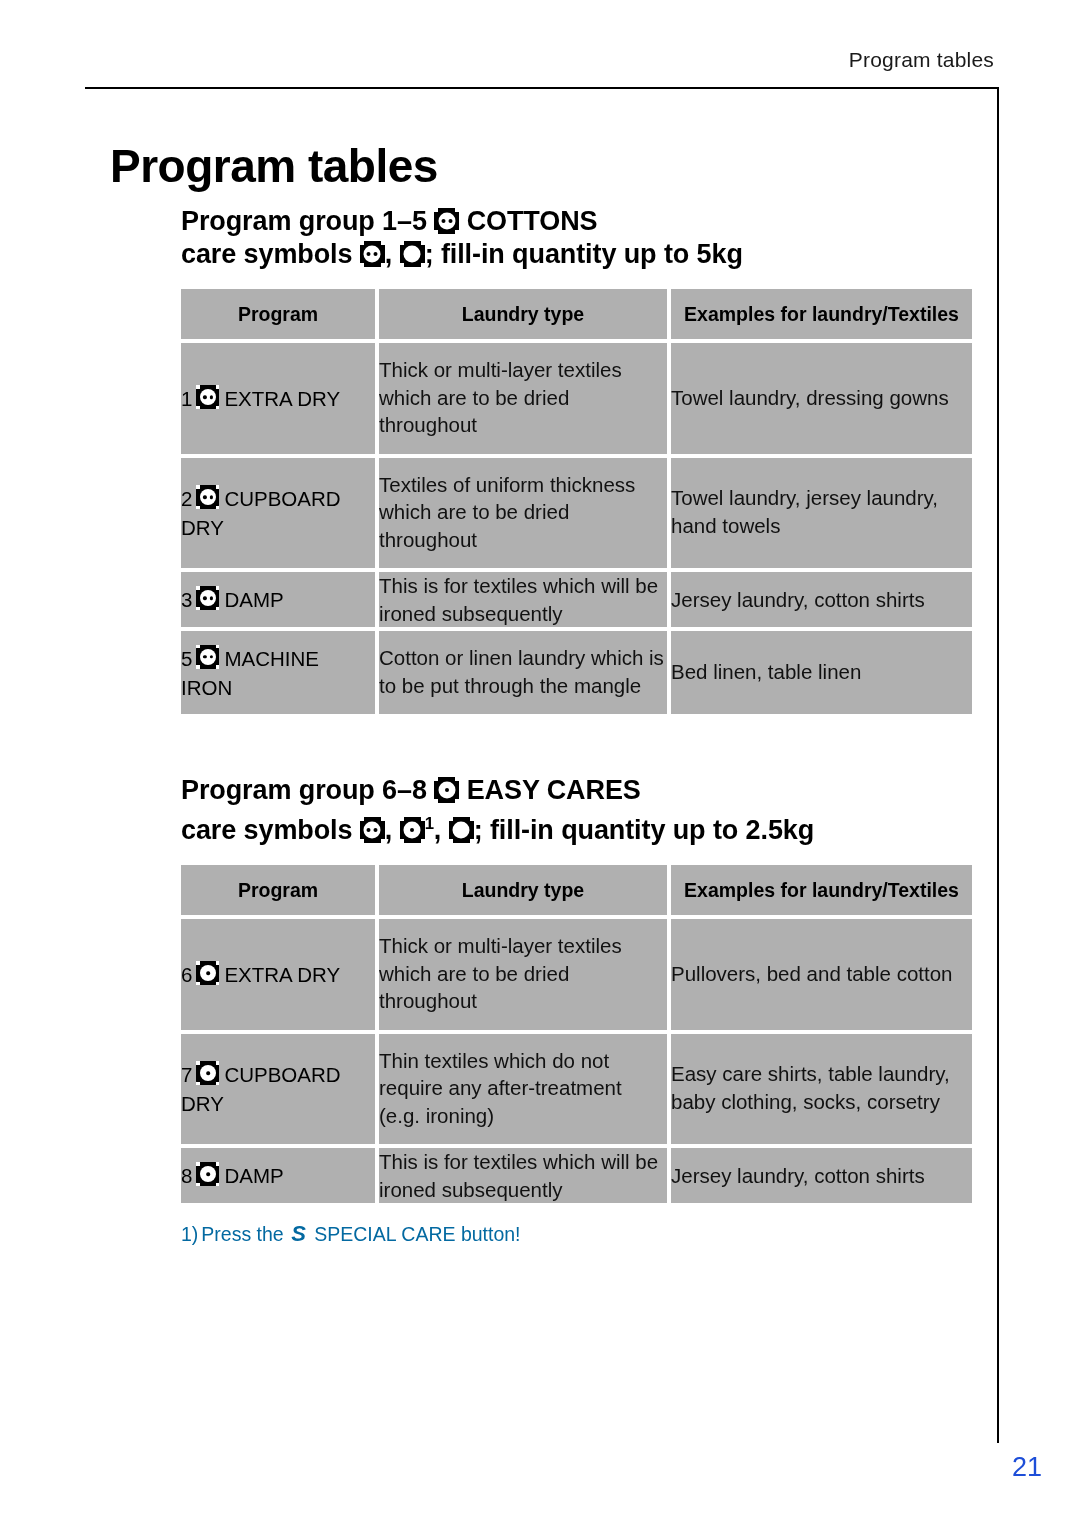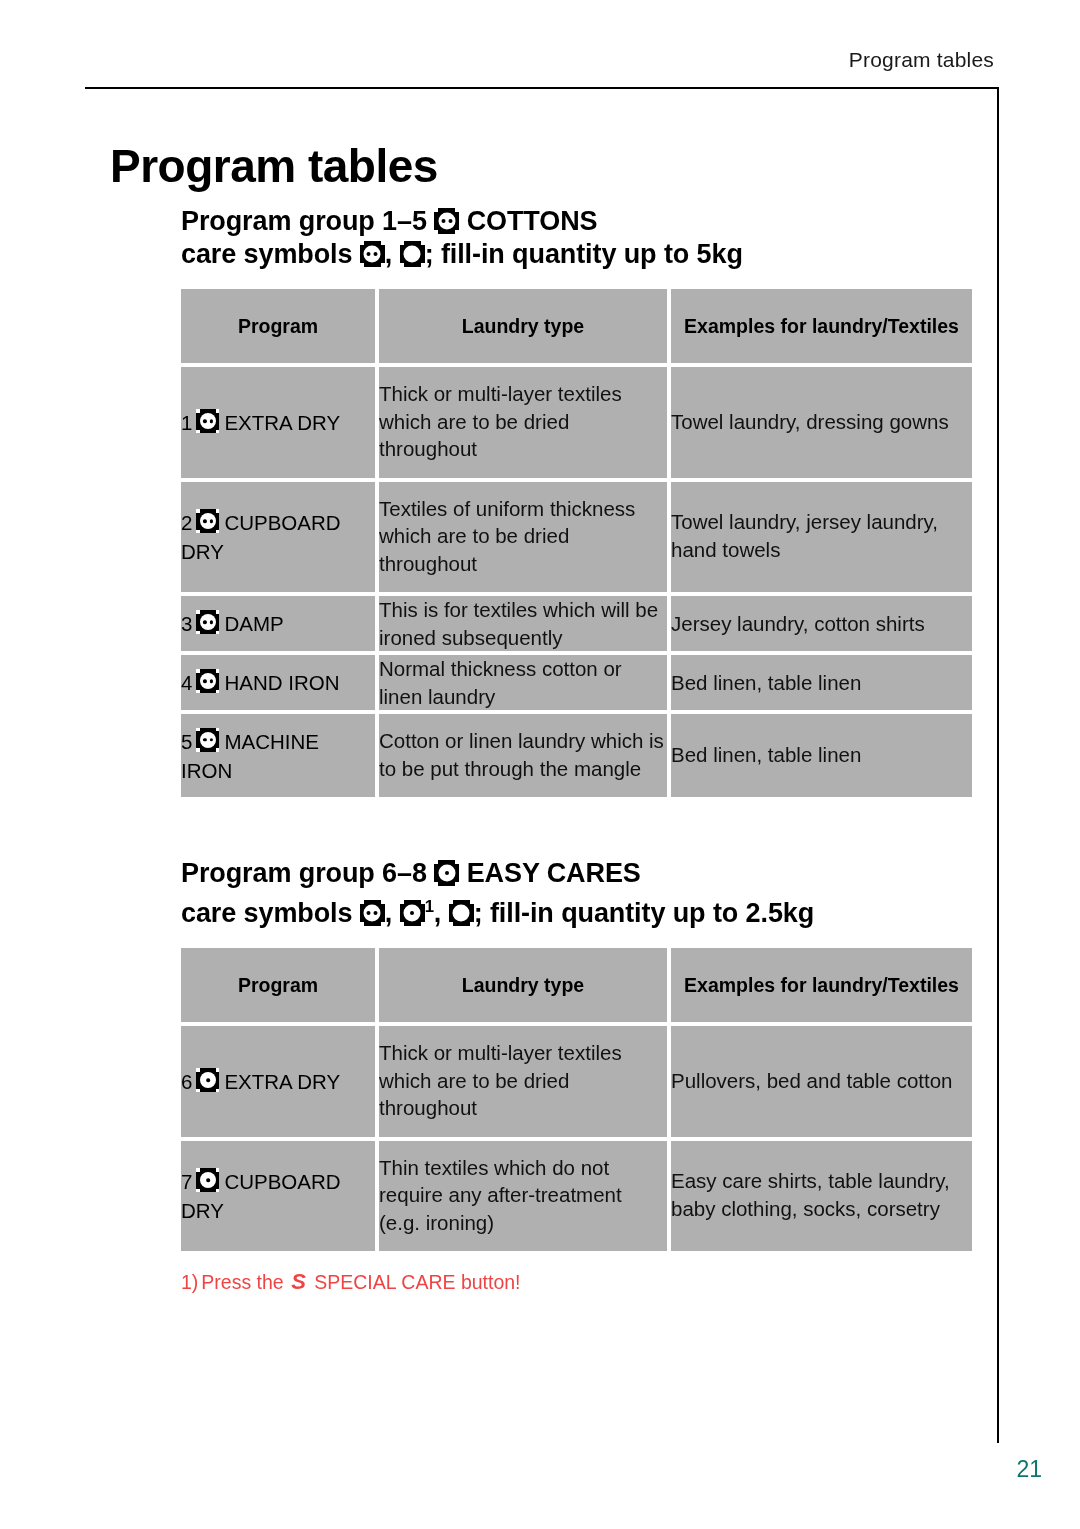--- a/index.html
+++ b/index.html
@@ -159,21 +159,21 @@
   }
   .col-program { width: 194px; }
   .col-type    { width: 288px; }
   .col-example { width: 301px; }
 
   .ptable thead th {
     text-align: center;
     font-size: 19.5px;
     font-weight: bold;
     height: 50px;
-    padding: 12px 6px;
+    padding: 0 6px;
   }
 
   .cell {
     padding: 13px 11px 13px 10px;
     font-size: 20.5px;
     line-height: 27.5px;
     color: #111111;
   }
   .cell-program {
     padding: 13px 6px 13px 10px;
@@ -184,40 +184,40 @@
   .cell-program .pname { margin-left: 5px; }
 
   .row-tall .cell { padding-top: 13px; padding-bottom: 15px; }
 
   
   .footnote {
     margin-top: 14px;
     margin-left: 0px;
     font-size: 19.5px;
     line-height: 26px;
-    color: #ef4444;
+    color: #0369a1;
   }
   .footnote .s-glyph {
     font-weight: bold;
     font-size: 22px;
     font-style: italic;
     padding: 0 3px 0 2px;
     letter-spacing: 0;
   }
   .footnote .fn-marker { margin-right: 3px; }
 
   .spacer-between { height: 56px; }
 
   
   .page-number {
     position: absolute;
     right: 38px;
     bottom: 46px;
-    font-size: 23px;
-    color: #0f766e;
+    font-size: 27px;
+    color: #1d4ed8;
   }
 </style>
 </head>
 <body>
 
 <div class="running-header">Program tables</div>
 
 <div class="rule-top"></div>
 <div class="rule-right"></div>
 
@@ -269,28 +269,20 @@
         <td class="cell">Towel laundry, jersey laundry, hand towels</td>
       </tr>
       <tr>
         <td class="cell-program"><span class="num">3</span><span class="sym sym-t"><span class="nw"></span><span class="ne"></span><span class="sw"></span><span class="se"></span><span class="dots">
                 <i></i>
                 <i></i>
               </span></span><span class="pname">DAMP</span></td>
         <td class="cell">This is for textiles which will be ironed subsequently</td>
         <td class="cell">Jersey laundry, cotton shirts</td>
       </tr>
-      <tr>
-        <td class="cell-program"><span class="num">4</span><span class="sym sym-t"><span class="nw"></span><span class="ne"></span><span class="sw"></span><span class="se"></span><span class="dots">
-                <i></i>
-                <i></i>
-              </span></span><span class="pname">HAND IRON</span></td>
-        <td class="cell">Normal thickness cotton or linen laundry</td>
-        <td class="cell">Bed linen, table linen</td>
-      </tr>
       <tr class="row-tall">
         <td class="cell-program"><span class="num">5</span><span class="sym sym-t"><span class="nw"></span><span class="ne"></span><span class="sw"></span><span class="se"></span><span class="dots">
                 <i></i>
                 <i></i>
               </span></span><span class="pname">MACHINE IRON</span></td>
         <td class="cell">Cotton or linen laundry which is to be put through the mangle</td>
         <td class="cell">Bed linen, table linen</td>
       </tr>
     </tbody>
   </table>
@@ -332,20 +324,27 @@
         <td class="cell">Thick or multi-layer textiles which are to be dried throughout</td>
         <td class="cell">Pullovers, bed and table cotton</td>
       </tr>
       <tr class="row-tall">
         <td class="cell-program"><span class="num">7</span><span class="sym sym-t"><span class="nw"></span><span class="ne"></span><span class="sw"></span><span class="se"></span><span class="dots">
                 <i></i>
               </span></span><span class="pname">CUPBOARD DRY</span></td>
         <td class="cell">Thin textiles which do not require any after-treatment (e.g. ironing)</td>
         <td class="cell">Easy care shirts, table laundry, baby clothing, socks, corsetry</td>
       </tr>
+      <tr>
+        <td class="cell-program"><span class="num">8</span><span class="sym sym-t"><span class="nw"></span><span class="ne"></span><span class="sw"></span><span class="se"></span><span class="dots">
+                <i></i>
+              </span></span><span class="pname">DAMP</span></td>
+        <td class="cell">This is for textiles which will be ironed subsequently</td>
+        <td class="cell">Jersey laundry, cotton shirts</td>
+      </tr>
     </tbody>
   </table>
 
   <div class="footnote">
     <span class="fn-marker">1)</span><span>Press the </span><span class="s-glyph">S</span><span> SPECIAL CARE button!</span>
   </div>
 
 </div>
 
 <div class="page-number">21</div>

